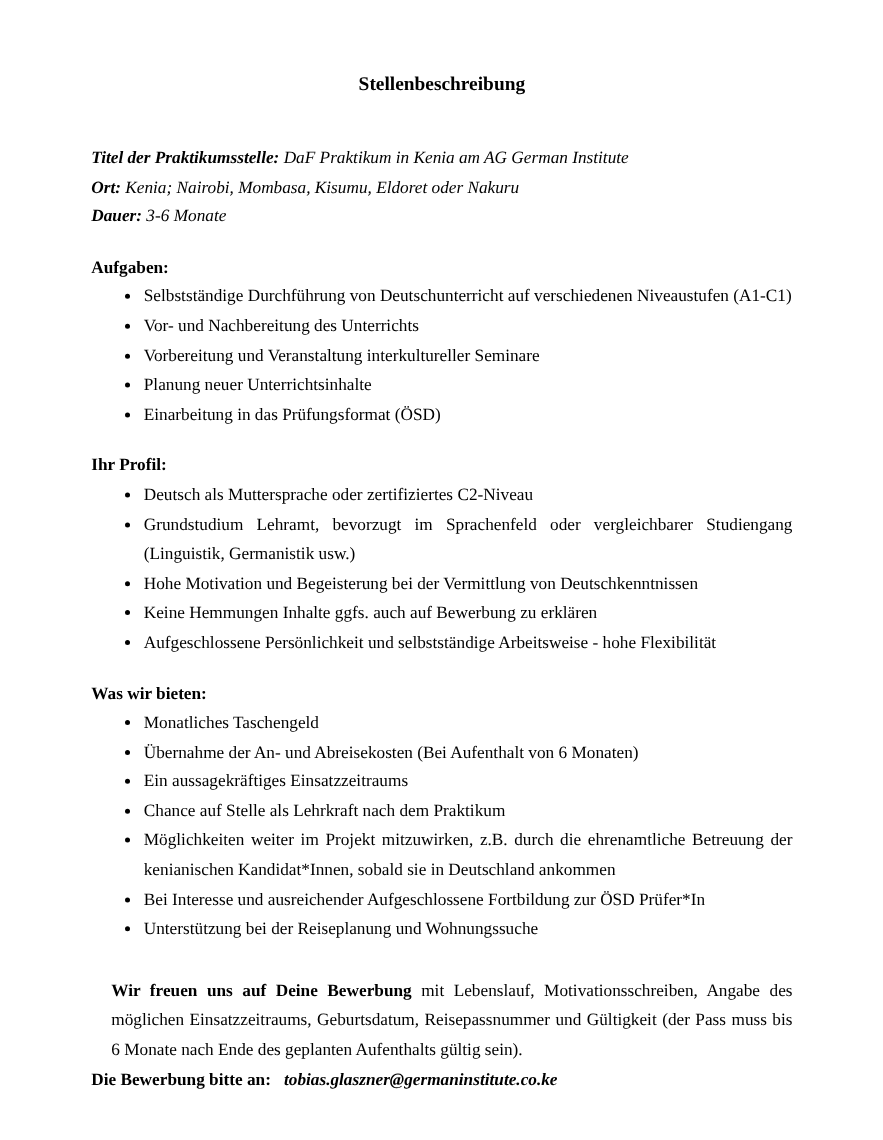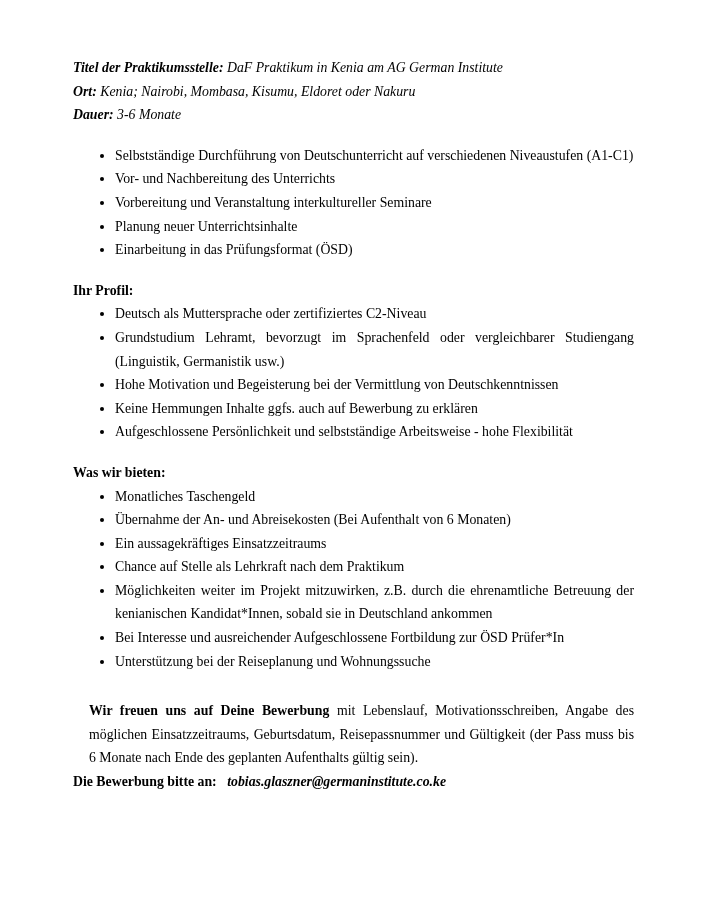--- a/index.html
+++ b/index.html
@@ -55,28 +55,30 @@
     margin: 0;
     font-weight: bold;
   }
   .contact-email { margin-left: 7px; font-style: italic; }
 </style>
 </head>
 <body>
 
 <div class="page">
 
+  <h1 class="doc-title">Stellenbeschreibung</h1>
 
   <div class="meta-block">
     <p class="meta-line"><span class="b">Titel der Praktikumsstelle:</span><span> DaF Praktikum in Kenia am AG German Institute</span></p>
     <p class="meta-line"><span class="b">Ort:</span><span> Kenia; Nairobi, Mombasa, Kisumu, Eldoret oder Nakuru</span></p>
     <p class="meta-line"><span class="b">Dauer:</span><span> 3-6 Monate</span></p>
   </div>
 
   <div class="section">
+    <p class="section-heading">Aufgaben:</p>
     <ul class="bullets">
       <li>Selbstständige Durchführung von Deutschunterricht auf verschiedenen Niveaustufen (A1-C1)</li>
       <li>Vor- und Nachbereitung des Unterrichts</li>
       <li>Vorbereitung und Veranstaltung interkultureller Seminare</li>
       <li>Planung neuer Unterrichtsinhalte</li>
       <li>Einarbeitung in das Prüfungsformat (ÖSD)</li>
     </ul>
   </div>
 
   <div class="section">

